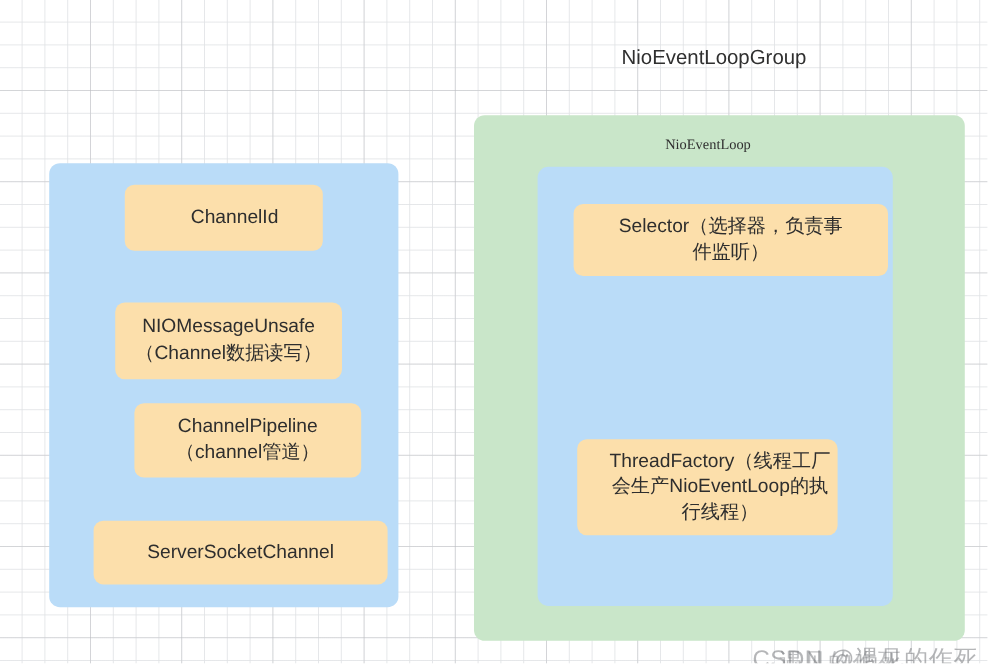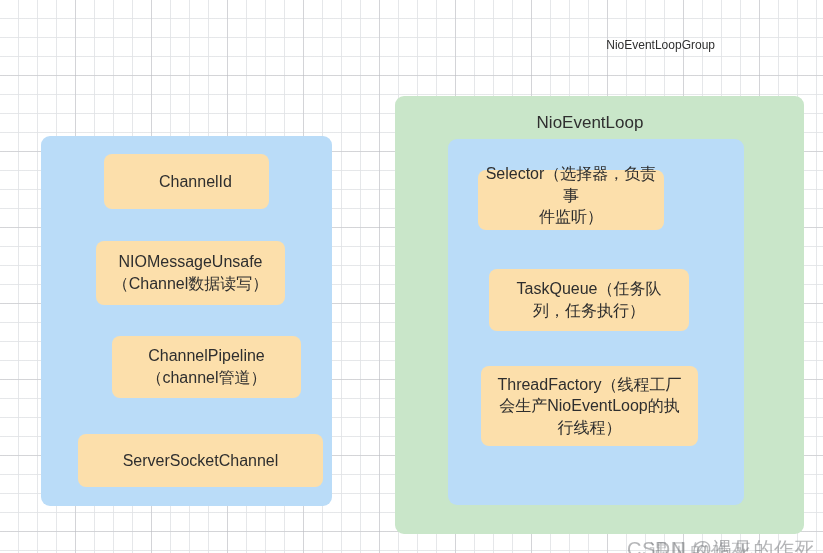--- a/index.html
+++ b/index.html
@@ -24,40 +24,41 @@
       19px 19px,
       19px 19px;
     background-position: -1px -1px, -1px -1px, -1px -1px, -1px -1px;
     font-family: "Liberation Sans", "DejaVu Sans", sans-serif;
     -webkit-font-smoothing: antialiased;
   }
 
   .free-label {
     position: absolute;
     color: #2f2f2f;
-    font-size: 12px;
+    font-size: 17px;
     line-height: 1.2;
     white-space: nowrap;
-    text-align: right;
+    text-align: center;
   }
 
   .group-box {
     position: absolute;
     border-radius: 9px;
   }
   .green-box { background: #c9e6c9; }
   .blue-box  { background: #badcf8; }
 
   .inner-label {
     position: absolute;
     color: #2f2f2f;
-    font-size: 17px;
+    font-size: 12px;
     line-height: 1.2;
     white-space: nowrap;
     text-align: center;
+    font-family: Liberation Serif, serif;
   }
 
   .item-box {
     position: absolute;
     background: #fcdfab;
     border-radius: 8px;
     display: flex;
     align-items: center;
     justify-content: center;
     box-sizing: border-box;
@@ -94,21 +95,21 @@
 
 <div id="canvas">
 
 
   <div class="group-box blue-box" style="left:41px; top:136px; width:291px; height:370px;"></div>
 
   <div class="item-box" style="left:104px; top:154px; width:165px; height:55px;padding-left:24px;">
     <span class="item-text">ChannelId</span>
   </div>
 
-  <div class="item-box cjk" style="left:96px; top:241px; width:189px; height:64px;">
+  <div class="item-box cjk" style="left:96px; top:252px; width:189px; height:64px;">
     <span class="item-text">NIOMessageUnsafe
 （Channel数据读写）</span>
   </div>
 
   <div class="item-box cjk" style="left:96px; top:336px; width:189px; height:62px;margin-left:16px;">
     <span class="item-text">ChannelPipeline
 （channel管道）</span>
   </div>
 
   <div class="item-box" style="left:78px; top:434px; width:245px; height:53px;">
@@ -116,31 +117,27 @@
   </div>
 
   <div class="free-label" style="left:475px; top:38px; width:240px;">NioEventLoopGroup</div>
 
   <div class="group-box green-box" style="left:395px; top:96px; width:409px; height:438px;"></div>
 
   <div class="inner-label" style="left:490px; top:113px; width:200px;">NioEventLoop</div>
 
   <div class="group-box blue-box" style="left:448px; top:139px; width:296px; height:366px;"></div>
 
-  <div class="item-box cjk" style="left:478px; top:170px; width:186px; height:60px;align-items:flex-end;">
+  <div class="item-box cjk" style="left:478px; top:170px; width:262px; height:60px;">
     <span class="item-text">Selector（选择器，负责事
 件监听）</span>
   </div>
 
-  <div class="item-box cjk" style="left:489px; top:269px; width:200px; height:62px;">
-    <span class="item-text">TaskQueue（任务队
-列，任务执行）</span>
-  </div>
 
-  <div class="item-box cjk" style="left:481px; top:366px; width:217px; height:80px;">
+  <div class="item-box cjk" style="left:481px; top:366px; width:217px; height:80px;justify-content:flex-end;">
     <span class="item-text">ThreadFactory（线程工厂
 会生产NioEventLoop的执
 行线程）</span>
   </div>
 
   <div id="watermark">
     <span>CSDN @</span><span>遇见的作死</span>
     <span class="wm-dup">遇见的作死</span>
   </div>
 

